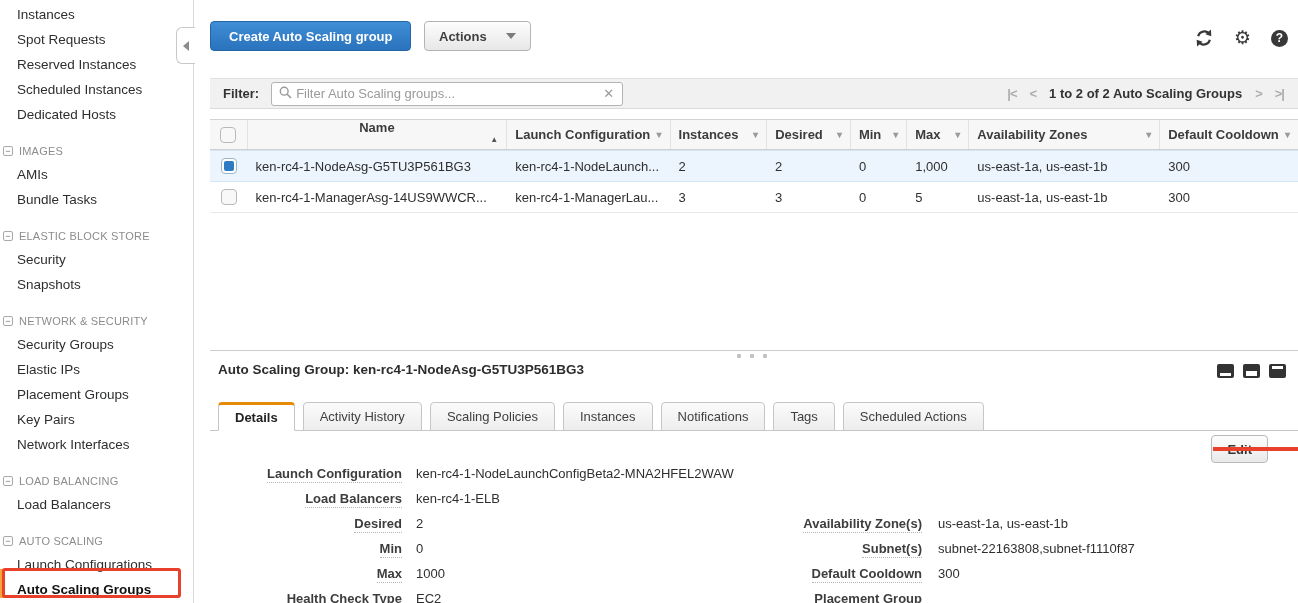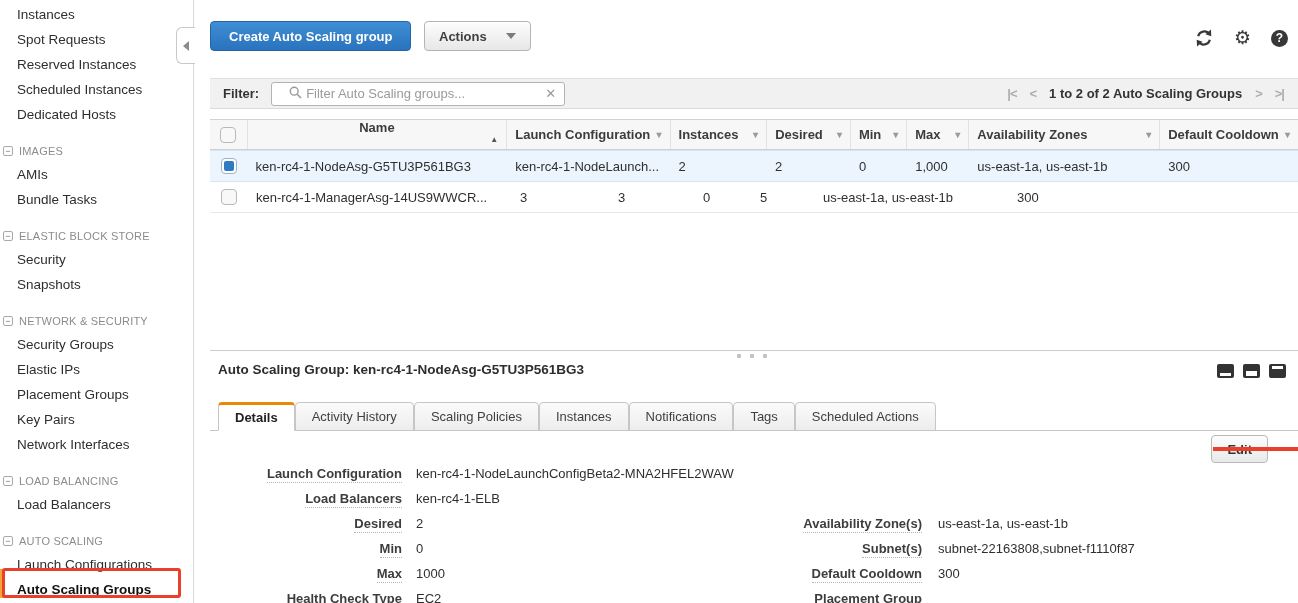--- a/index.html
+++ b/index.html
@@ -39,22 +39,22 @@
   .top-icons { position:absolute; right:10px; top:28px; display:flex; align-items:center; gap:20px; }
   .icon-btn { cursor:pointer; display:flex; align-items:center; justify-content:center; }
   .gear-glyph { font-size:19px; color:#383838; line-height:18px; }
   .help-circle { width:17px; height:17px; border-radius:50%; background:#383838; color:#fff; font-weight:bold;
     font-size:12px; display:flex; align-items:center; justify-content:center; }
 
   
   .filter-bar { position:absolute; left:0; top:78px; width:1088px; height:31px; background:#f1f1f1;
     border-top:1px solid #e0e0e0; border-bottom:1px solid #dadada; display:flex; align-items:center; }
   .filter-label { font-weight:bold; margin-left:13px; color:#333; }
-  .filter-input-wrap { position:relative; margin-left:12px; width:294px; height:24px; background:#fff;
-    border:1px solid #b3b3b3; border-radius:3px; display:flex; align-items:center;padding-left:10px; }
+  .filter-input-wrap { position:relative; margin-left:12px; width:352px; height:24px; background:#fff;
+    border:1px solid #b3b3b3; border-radius:3px; display:flex; align-items:center; }
   .filter-input-wrap input { border:none; outline:none; flex:1; height:20px; font-size:13px; color:#555;
     font-family:"Liberation Sans", sans-serif; background:transparent; padding-left:4px; }
   .filter-input-wrap input::placeholder { color:#9a9a9a; }
   .search-glyph { margin-left:7px; }
   .clear-x { margin-right:8px; color:#9a9a9a; font-size:13px; cursor:pointer; }
   .pagination { position:absolute; right:14px; top:78px; height:31px; display:flex; align-items:center; gap:13px; }
   .pg-arrow { color:#adadad; font-size:13px; font-weight:bold; letter-spacing:-1px; cursor:default; }
   .pg-text { font-weight:bold; color:#333; }
 
   
@@ -79,21 +79,21 @@
 
   
   .panel-title { position:absolute; left:8px; top:362px; font-weight:bold; font-size:13.5px; color:#2d2d2d; }
   .pane-icons { position:absolute; right:12px; top:364px; display:flex; gap:9px; }
   .pane-icon { width:17px; height:14px; background:#333; border-radius:2px; position:relative; cursor:pointer; }
   .pane-icon .bar { position:absolute; left:3px; width:11px; background:#fff; }
   .pane-icon.b1 .bar { bottom:2px; height:3px; }
   .pane-icon.b2 .bar { bottom:2px; height:5px; }
   .pane-icon.b3 .bar { top:2px; height:3px; }
 
-  .tabs-row { position:absolute; left:8px; top:402px; display:flex; z-index:2; }
+  .tabs-row { position:absolute; left:8px; top:402px; display:flex; gap:8px; z-index:2; }
   .tab { height:29px; padding:0 16px; display:flex; align-items:center; background:linear-gradient(#fbfbfb,#ededed);
     border:1px solid #c6c6c6; border-radius:4px 4px 0 0; color:#3f3f3f; font-size:13px; cursor:pointer; }
   .tab.active { background:#fff; border-top:3px solid #e78a04; border-bottom:1px solid #fff; font-weight:bold; color:#222; }
   .tabs-underline { position:absolute; left:0; top:430px; width:1088px; height:1px; background:#c6c6c6; }
 
   .edit-btn { position:absolute; right:30px; top:435px; height:28px; padding:0 15px; border-radius:4px;
     background:linear-gradient(#fdfdfd,#e9e9e9); border:1px solid #b9b9b9; font-weight:bold; color:#333; font-size:13px; cursor:pointer; }
 
   .fields { position:absolute; }
   .fields-left { left:8px; top:466px; }
@@ -251,20 +251,21 @@
             <div class="cell" style="width: 57px;">0</div>
             <div class="cell" style="width: 63px;">1,000</div>
             <div class="cell" style="width: 194px;">us-east-1a, us-east-1b</div>
             <div class="cell" style="width: 140px;">300</div>
           </div>
           <div class="t-row">
             <div class="cell cb-cell" style="width: 38px;">
               <span class="cb"></span>
             </div>
             <div class="cell" style="width: 264px;">ken-rc4-1-ManagerAsg-14US9WWCR...</div>
+            <div class="cell" style="width: 166px;">ken-rc4-1-ManagerLau...</div>
             <div class="cell" style="width: 98px;">3</div>
             <div class="cell" style="width: 85px;">3</div>
             <div class="cell" style="width: 57px;">0</div>
             <div class="cell" style="width: 63px;">5</div>
             <div class="cell" style="width: 194px;">us-east-1a, us-east-1b</div>
             <div class="cell" style="width: 140px;">300</div>
           </div>
         </div>
     </div>
 

